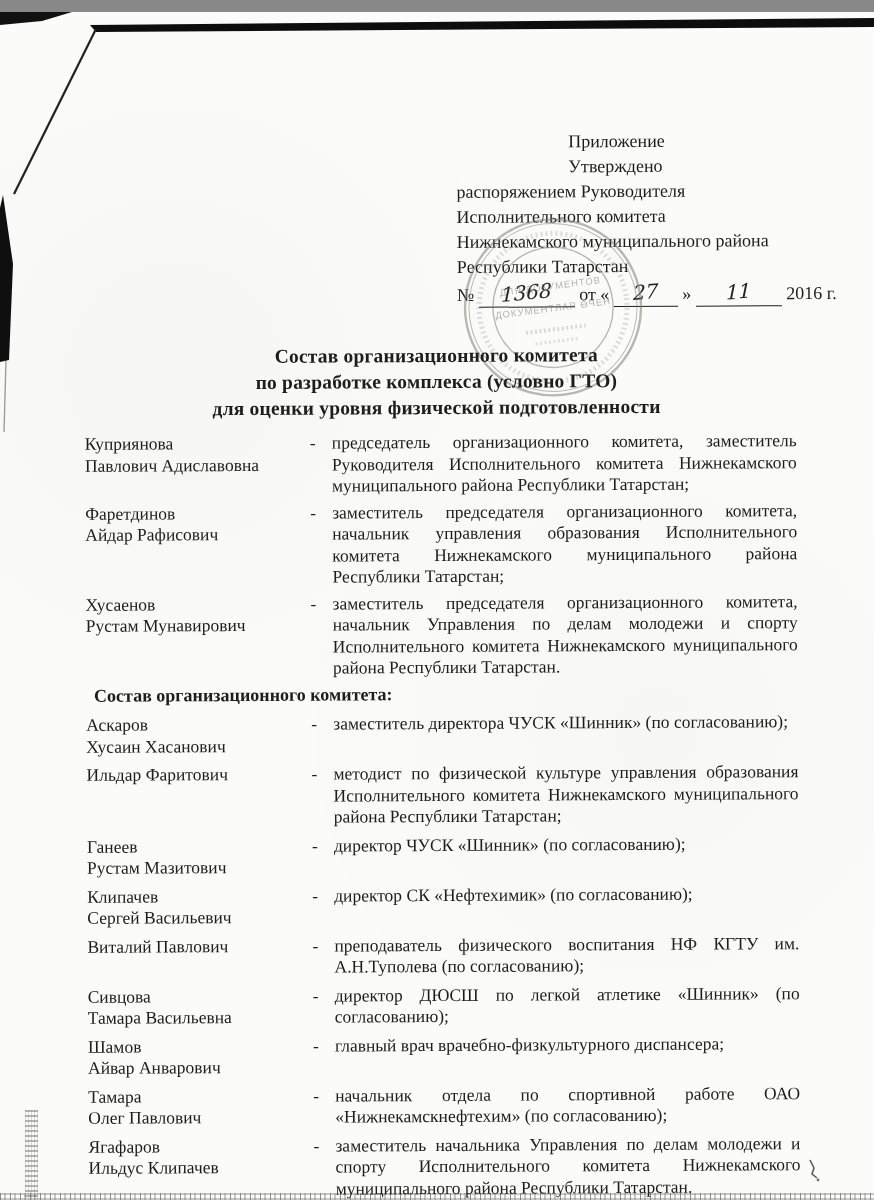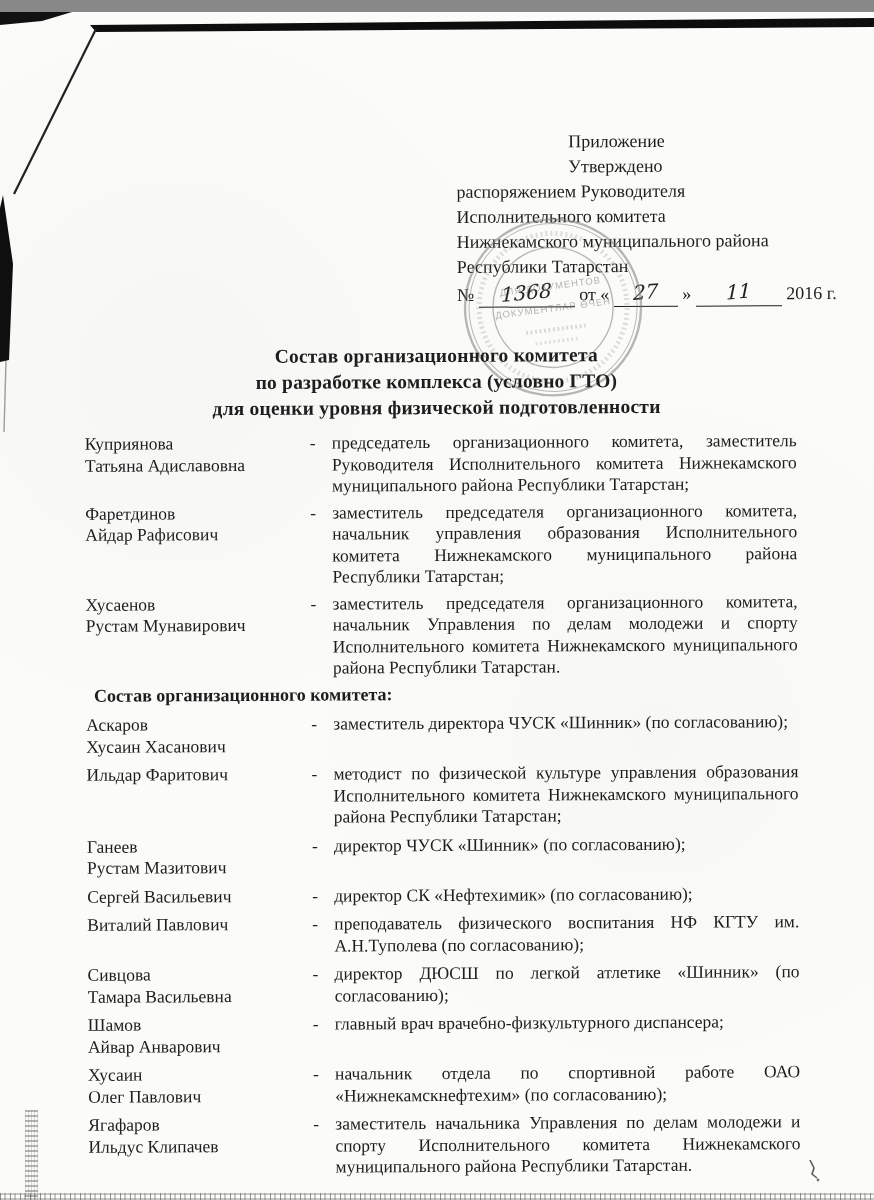--- a/index.html
+++ b/index.html
@@ -122,21 +122,21 @@
       <div>Состав организационного комитета</div>
       <div>по разработке комплекса (условно ГТО)</div>
       <div>для оценки уровня физической подготовленности</div>
     </div>
 
     <div class="list">
 
       <div class="row">
         <div class="name">
           <div>Куприянова</div>
-          <div>Татьяна Адиславовна</div>
+          <div>Павлович Адиславовна</div>
         </div>
         <div class="dash">-</div>
         <div class="role">председатель организационного комитета, заместитель Руководителя Исполнительного комитета Нижнекамского муниципального района Республики Татарстан;</div>
       </div>
 
       <div class="row">
         <div class="name">
           <div>Фаретдинов</div>
           <div>Айдар Рафисович</div>
         </div>
@@ -176,20 +176,21 @@
         <div class="name">
           <div>Ганеев</div>
           <div>Рустам Мазитович</div>
         </div>
         <div class="dash">-</div>
         <div class="role">директор ЧУСК «Шинник» (по согласованию);</div>
       </div>
 
       <div class="row member">
         <div class="name">
+          <div>Клипачев</div>
           <div>Сергей Васильевич</div>
         </div>
         <div class="dash">-</div>
         <div class="role">директор СК «Нефтехимик» (по согласованию);</div>
       </div>
 
       <div class="row member">
         <div class="name">
           <div>Виталий Павлович</div>
         </div>
@@ -210,21 +211,21 @@
         <div class="name">
           <div>Шамов</div>
           <div>Айвар Анварович</div>
         </div>
         <div class="dash">-</div>
         <div class="role">главный врач врачебно-физкультурного диспансера;</div>
       </div>
 
       <div class="row member">
         <div class="name">
-          <div>Хусаин</div>
+          <div>Тамара</div>
           <div>Олег Павлович</div>
         </div>
         <div class="dash">-</div>
         <div class="role">начальник отдела по спортивной работе ОАО «Нижнекамскнефтехим» (по согласованию);</div>
       </div>
 
       <div class="row member">
         <div class="name">
           <div>Ягафаров</div>
           <div>Ильдус Клипачев</div>

